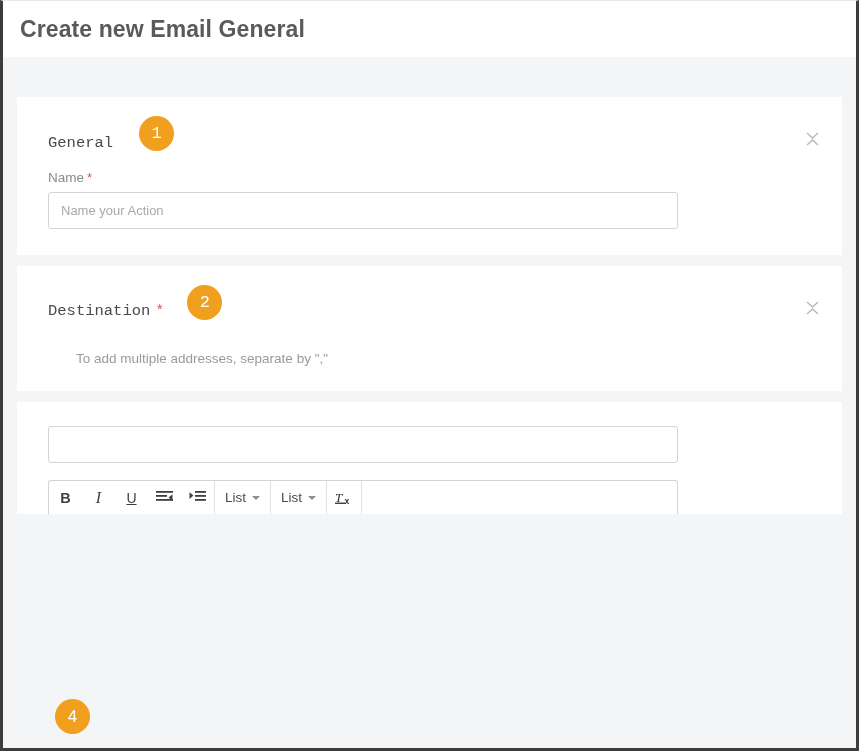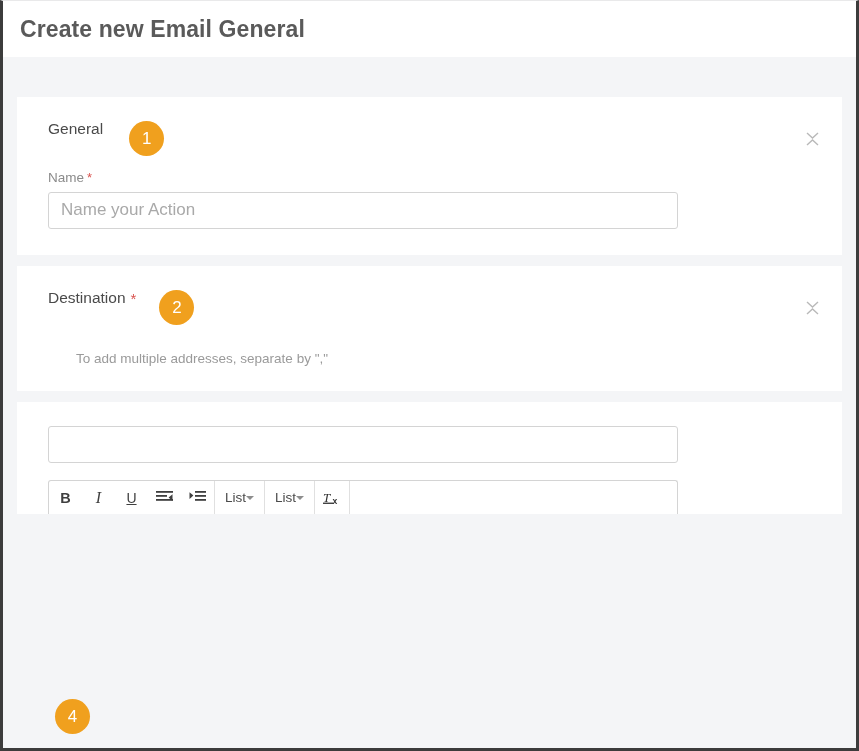--- a/index.html
+++ b/index.html
@@ -51,23 +51,24 @@
   .card {
     background: #ffffff;
     margin: 0 14px 11px 14px;
     padding: 24px 28px 26px 31px;
     position: relative;
   }
   .card.card-content { padding-bottom: 0; }
 
   .card-head {
     display: flex;
-    align-items: flex-start;
+    align-items: flex-end;
     position: relative;
     height: 30px;
+    font-family: Liberation Mono, monospace;
   }
   .card-title {
     font-size: 15.5px;
     color: #4a4a4a;
     line-height: 1;
     white-space: nowrap;
   }
   .req-star {
     color: #d9534f;
     font-size: 15px;
@@ -113,21 +114,21 @@
   }
   .field-label .req-star { font-size: 13px; margin-left: 3px; }
 
   .text-input {
     width: 630px;
     height: 37px;
     border: 1px solid #d4d4d4;
     border-radius: 3px;
     background: #ffffff;
     font-family: "Liberation Sans", sans-serif;
-    font-size: 17px;
+    font-size: 13px;
     color: #3c3c3c;
     padding: 0 12px;
     outline: none;
   }
   .text-input::placeholder { color: #a9a9a9; }
 
   .helper-text {
     font-size: 13.5px;
     color: #9a9a9a;
     margin-top: 11px;
@@ -163,20 +164,21 @@
     color: #3f3f3f;
     font-size: 14px;
   }
   .tb-btn.bold   { font-weight: bold; font-size: 14.5px; }
   .tb-btn.italic { font-style: italic; font-family: "Liberation Serif", serif; font-size: 16px; }
   .tb-btn.under  { text-decoration: underline; font-size: 14px; }
   .tb-dd {
     padding: 0 10px;
     display: flex;
     align-items: center;
+    gap: 6px;
     cursor: pointer;
     font-size: 13.5px;
     color: #4a4a4a;
   }
   .caret {
     width: 0; height: 0;
     border-left: 4px solid transparent;
     border-right: 4px solid transparent;
     border-top: 4px solid #8d8d8d;
   }

